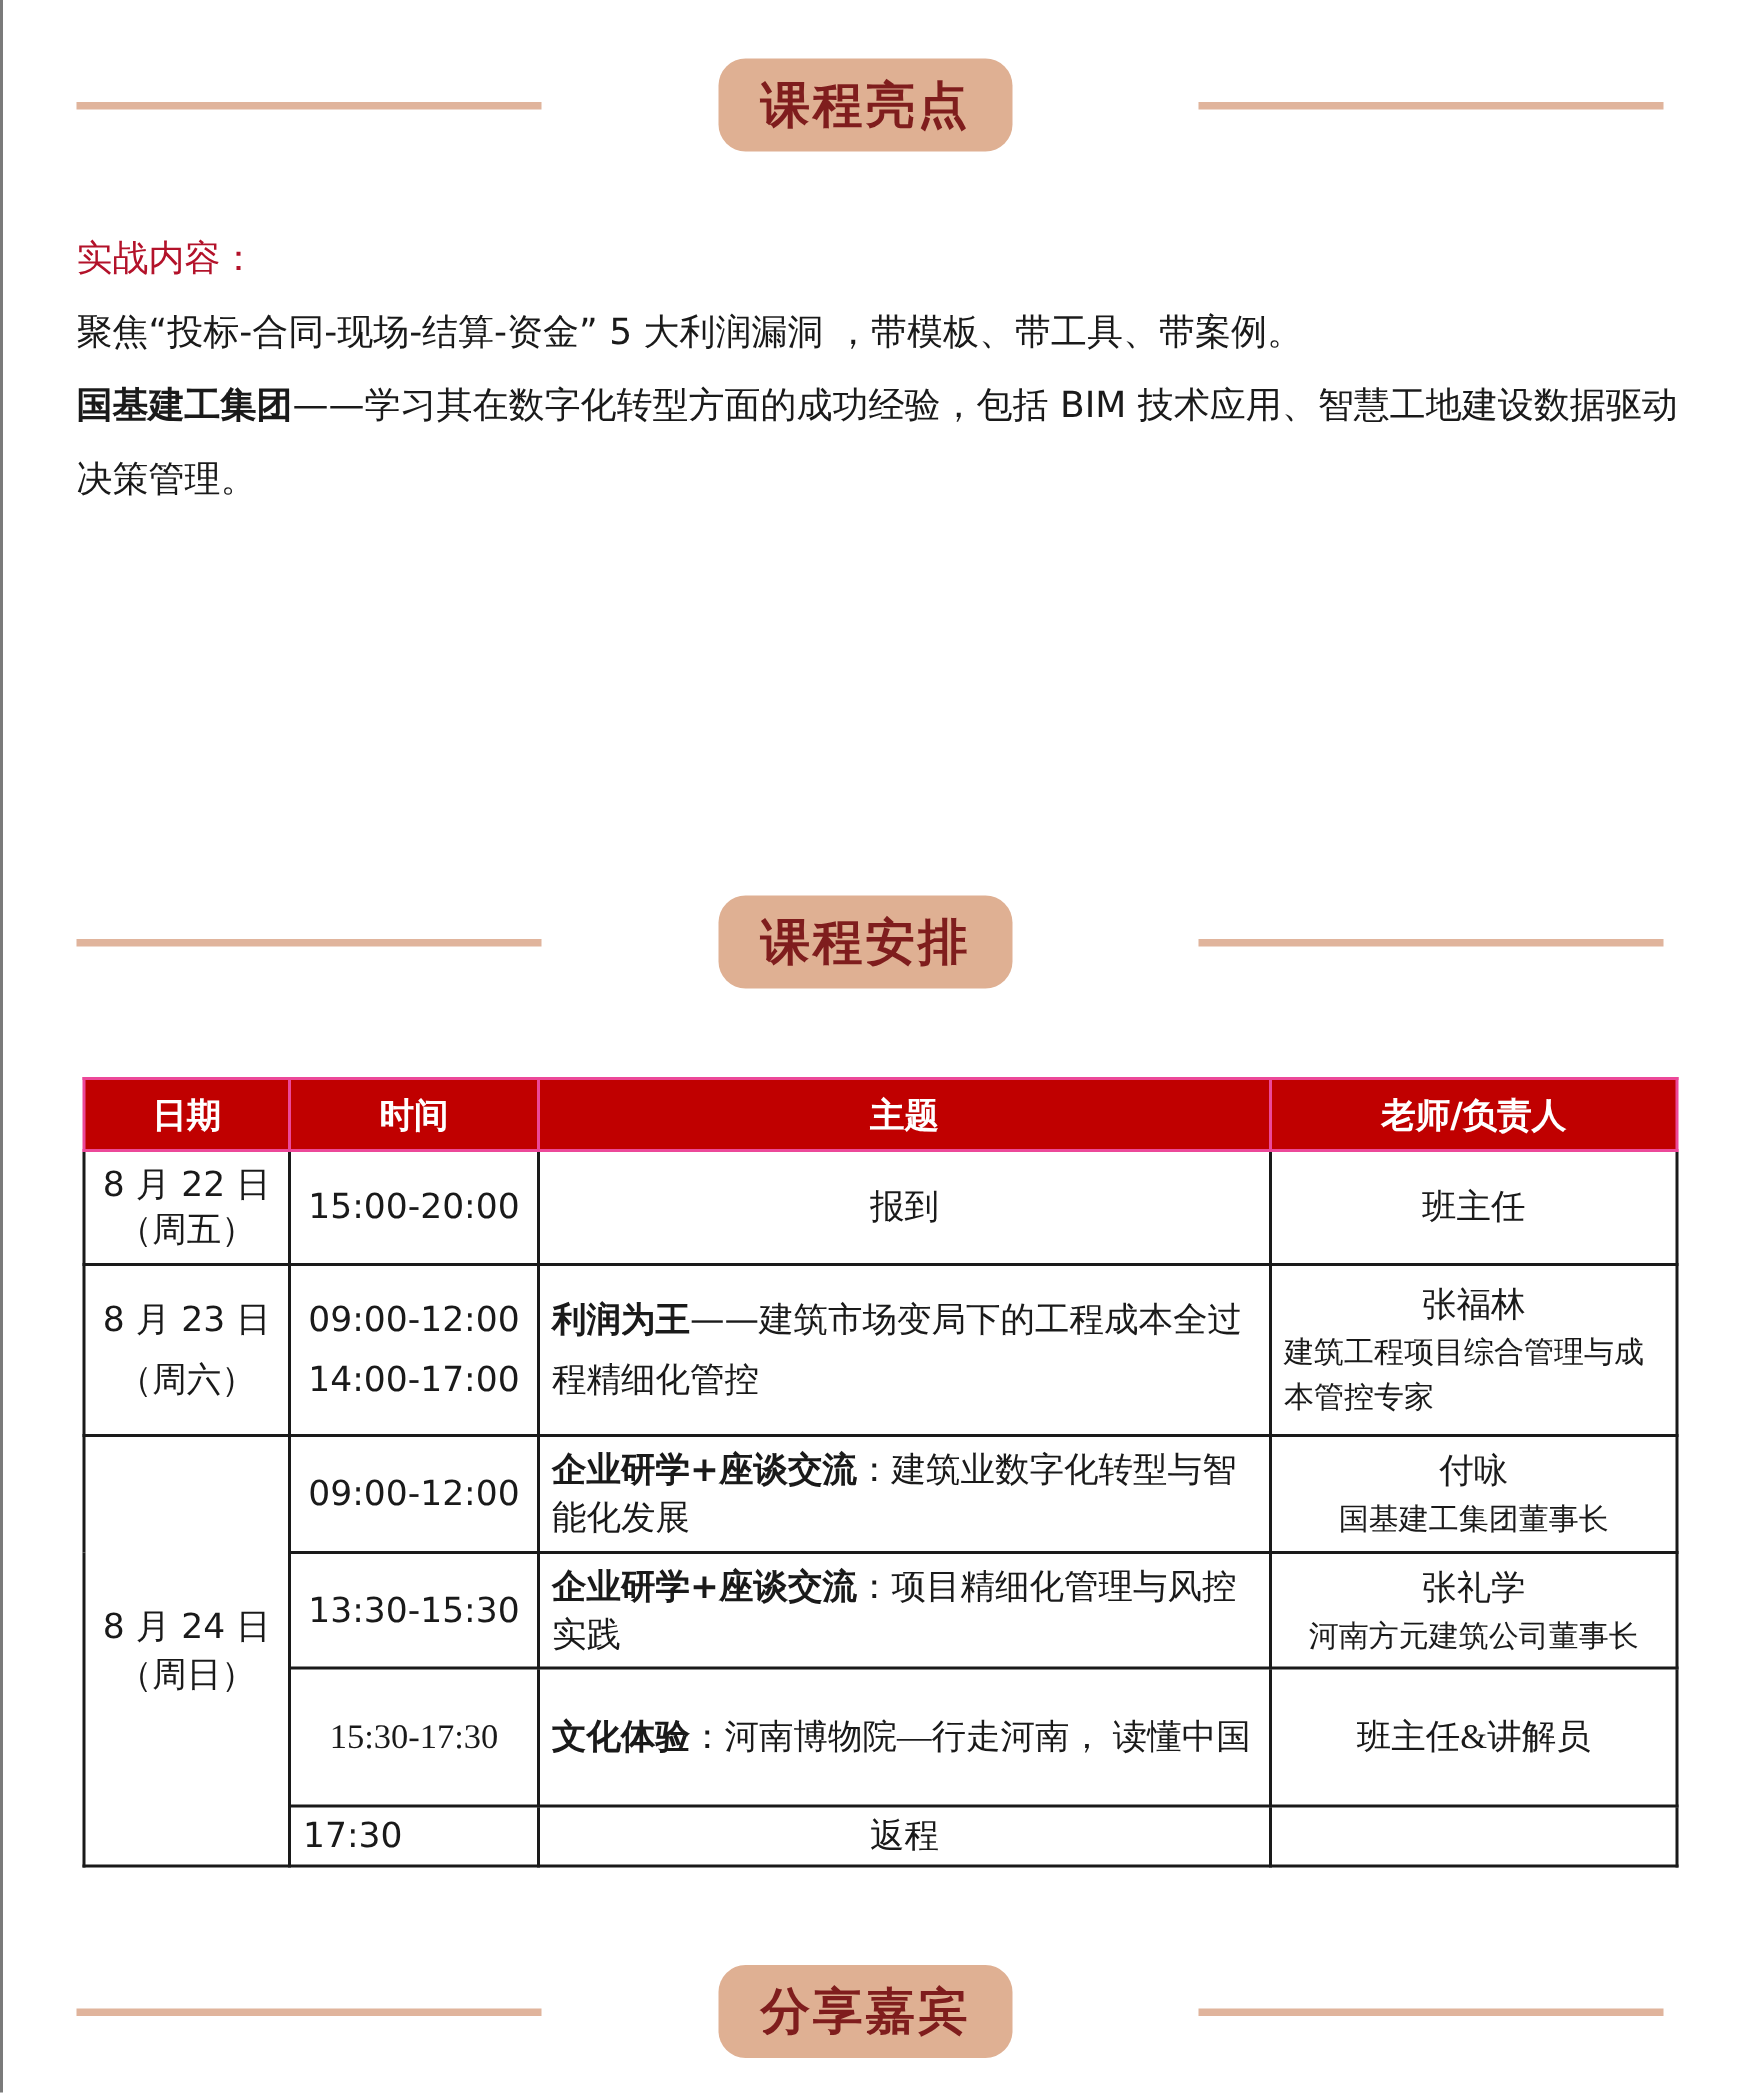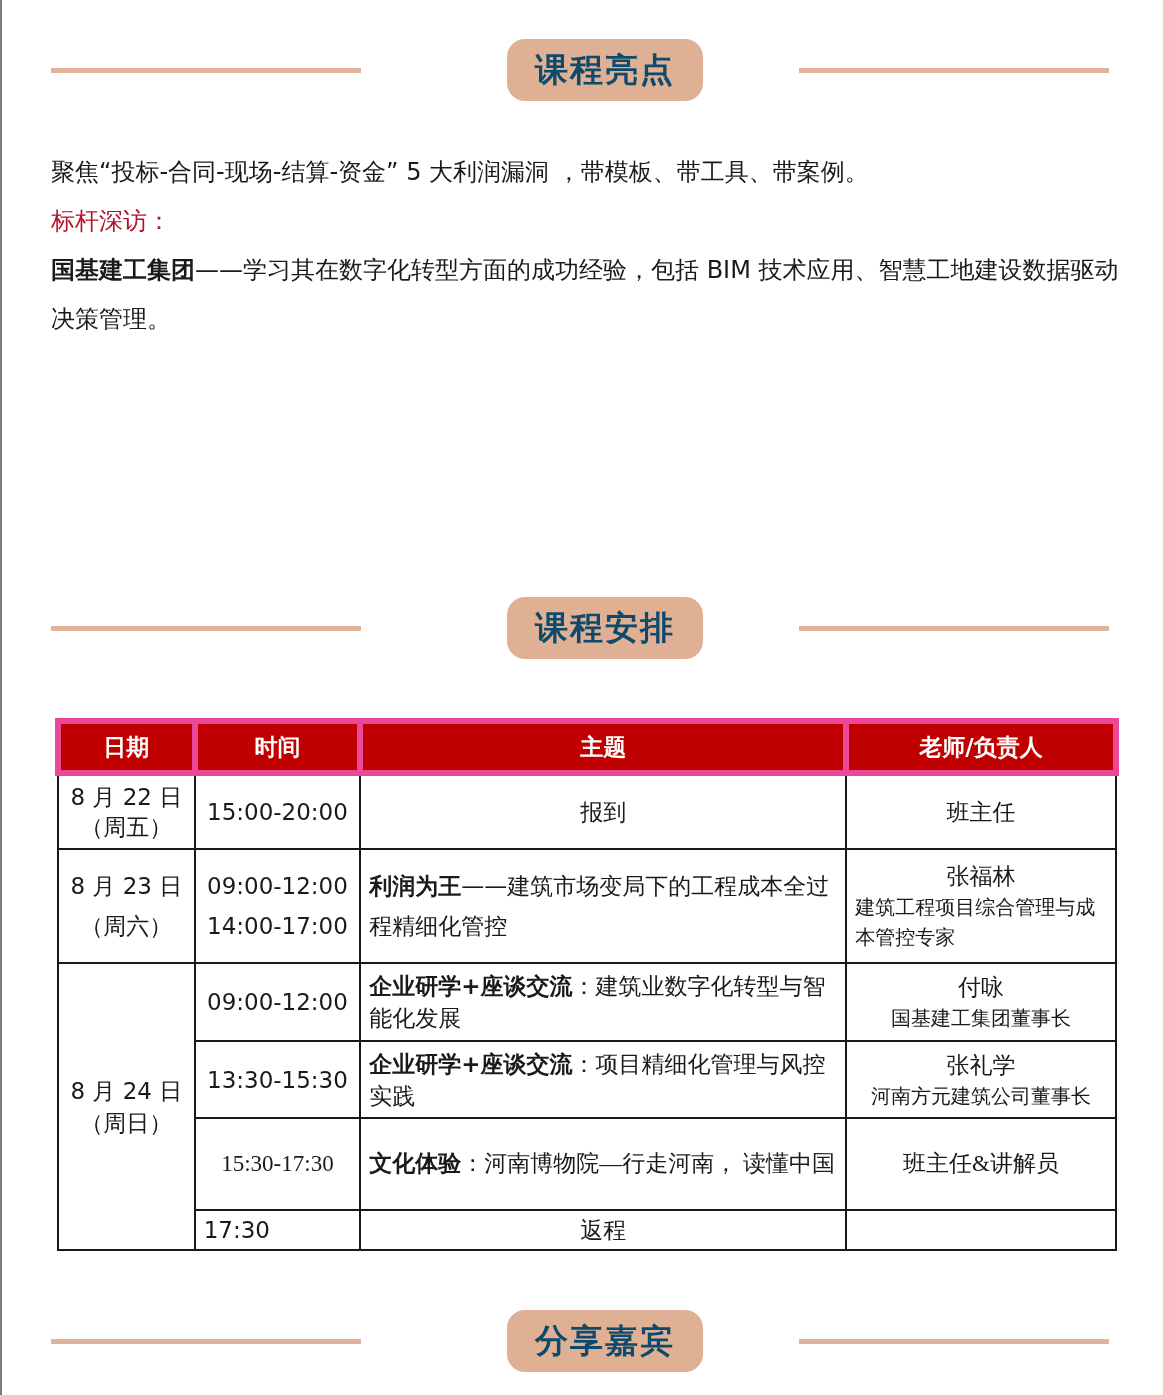--- a/index.html
+++ b/index.html
@@ -7,39 +7,39 @@
     width: 1163px; height: 1395px; position: relative; overflow: hidden;
     font-family: "DejaVu Sans", "Liberation Sans", sans-serif; color: #1a1a1a;
   }
   .left-edge { position: absolute; left: 0; top: 0; width: 2px; height: 1395px; background: #7a7a7a; }
 
   .section-head { position: absolute; left: 0; width: 1163px; height: 64px; }
   .section-head .rule { position: absolute; top: 29px; height: 5px; background: #e0b49c; }
   .section-head .rule.left { left: 51px; width: 310px; }
   .section-head .rule.right { left: 799px; width: 310px; }
   .section-head .badge {
-    position: absolute; left: 507px; top: 0; width: 196px; height: 62px;
+    position: absolute; left: 479px; top: 0; width: 196px; height: 62px;
     background: #dfb093; border-radius: 18px;
     display: flex; align-items: center; justify-content: center;
-    color: #0c4a6e; font-family: "DejaVu Serif", "Liberation Serif", serif;
+    color: #7f1d1d; font-family: "DejaVu Serif", "Liberation Serif", serif;
     font-weight: bold; font-size: 33px; letter-spacing: 2px;
   }
 
   .content { position: absolute; left: 51px; top: 148px; width: 1070px; font-size: 24px; line-height: 49px; }
   .content .label { color: #b3122a; font-weight: normal; }
   .content p { margin: 0; }
   .content b { font-weight: bold; }
 
   table.schedule {
     position: absolute; left: 55px; top: 718px; width: 1064px;
     border-collapse: collapse; font-size: 23px; color: #1a1a1a;
   }
   table.schedule th {
     background: #c00000; color: #ffffff; font-weight: bold; height: 44px;
-    border: 6px solid #ec4899; font-size: 23px; text-align: center;
+    border: 2px solid #ec4899; font-size: 23px; text-align: center;
   }
   table.schedule td { border: 2px solid #1a1a1a; text-align: center; vertical-align: middle; padding: 2px 8px; line-height: 32px; }
   td.topic { text-align: left !important; line-height: 32px; }
   td.topic b { font-weight: bold; }
   .teacher-name { font-weight: normal; font-size: 23px; display: block; }
   .teacher-title { font-size: 20px; display: block; line-height: 30px; }
   td.time-left { text-align: left !important; }
   .col-date { width: 137px; }
   .col-time { width: 166px; }
   .col-topic { width: 488px; }
@@ -50,22 +50,22 @@
 
 <div class="left-edge"></div>
 
 <div class="section-head" style="top:39px;">
   <div class="rule left"></div>
   <div class="badge">课程亮点</div>
   <div class="rule right"></div>
 </div>
 
 <div class="content">
+  <p class="label">实战内容：</p>
   <p>聚焦“投标-合同-现场-结算-资金” 5 大利润漏洞 ，带模板、带工具、带案例。</p>
-  <p class="label">标杆深访：</p>
   <p><b>国基建工集团</b><span>——学习其在数字化转型方面的成功经验，包括 BIM 技术应用、智慧工地建设数据驱动决策管理。</span></p>
 </div>
 
 <div class="section-head" style="top:597px;">
   <div class="rule left"></div>
   <div class="badge">课程安排</div>
   <div class="rule right"></div>
 </div>
 
 <table class="schedule">

